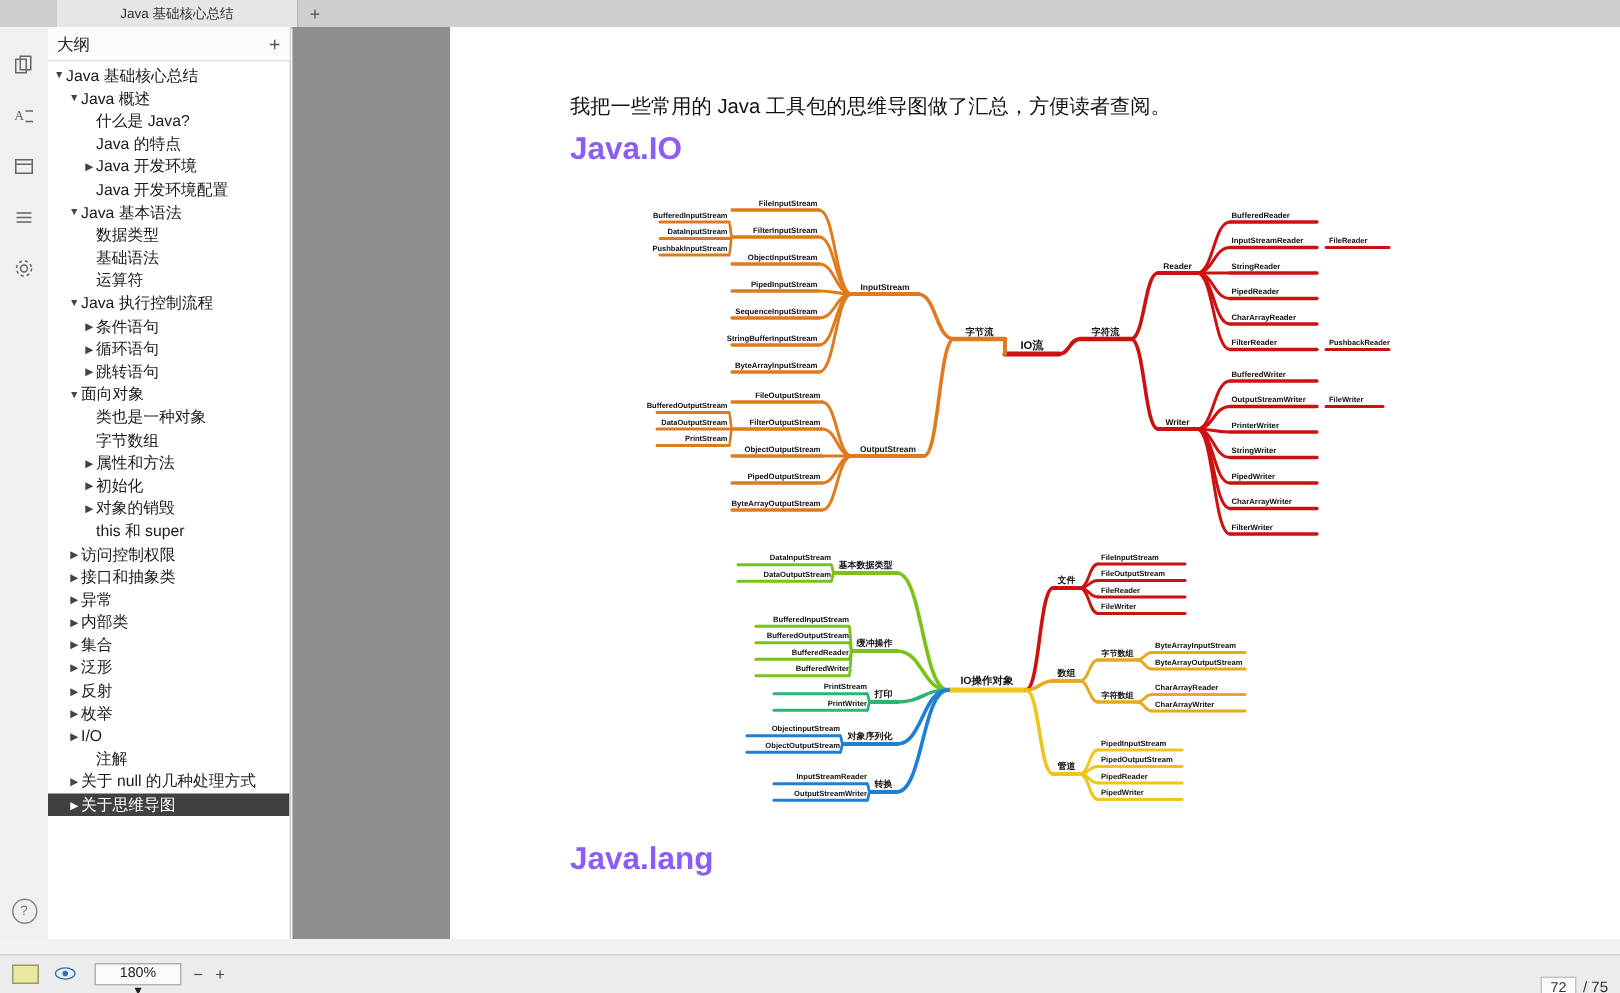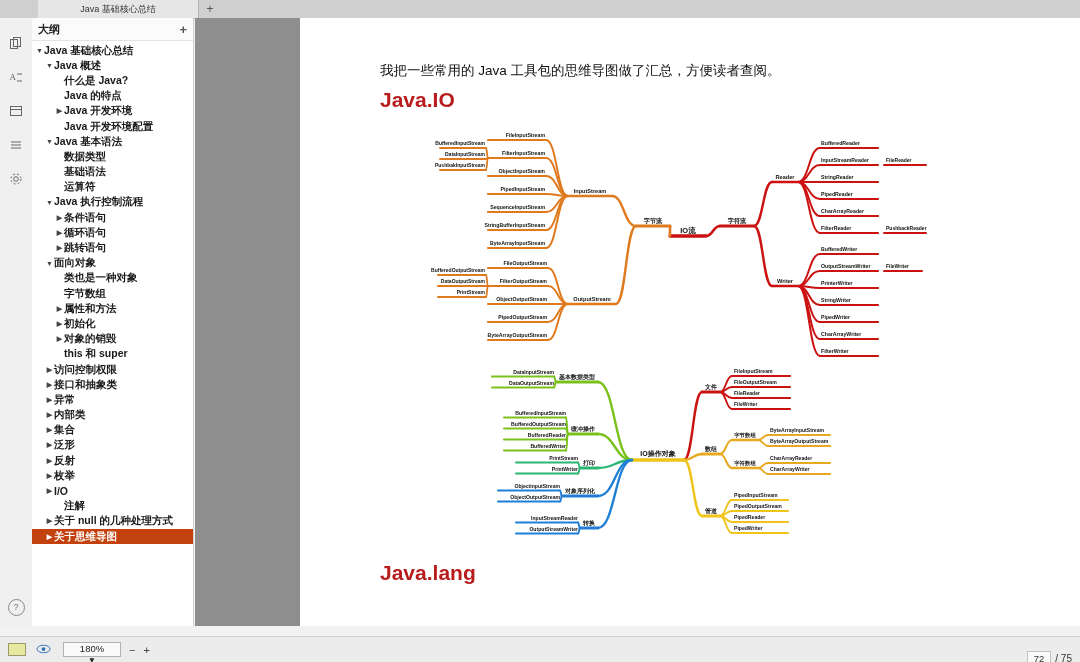--- a/index.html
+++ b/index.html
@@ -81,21 +81,20 @@
   }
 
   
   .outline {
     position: absolute;
     left: 32px; top: 18px;
     width: 162px; height: 608px;
     background: #ffffff;
     border-right: 1px solid #d0d0d0;
     box-sizing: border-box;
-    font-weight: bold;
   }
   .outline-head {
     height: 22px;
     display: flex; align-items: center;
     padding: 0 6px;
     border-bottom: 1px solid #e3e3e3;
     background: #fbfbfb;
   }
   .outline-title { font-size: 11px; color: #222; flex: 1; }
   .outline-plus { font-size: 13px; color: #555; }
@@ -123,21 +122,21 @@
     white-space: nowrap;
   }
   .node .tw {
     width: 9px;
     flex: 0 0 9px;
     font-size: 7px;
     color: #444;
     text-align: center;
   }
   .node.selected {
-    background: #c2410c;
+    background: #404040;
     color: #ffffff;
   }
   .node.selected .tw { color: #ffffff; }
 
   
   .canvas {
     position: absolute;
     left: 195px; top: 18px;
     width: 885px; height: 608px;
     background: #8e8e8e;
@@ -154,21 +153,21 @@
     left: 80px; top: 28px;
     font-size: 13.5px;
     color: #111;
     margin-top: 16px;
   }
   .doc-h2 {
     position: absolute;
     left: 80px;
     font-size: 21px;
     font-weight: bold;
-    color: #b91c1c;
+    color: #8b5cf6;
   }
   #h2-io { top: 70px; }
   #h2-lang { top: 543px; }
 
   .mindmap {
     position: absolute;
     left: 68px; top: 100px;
     width: 670px; height: 430px;
   }
   .mindmap svg { display: block; }

